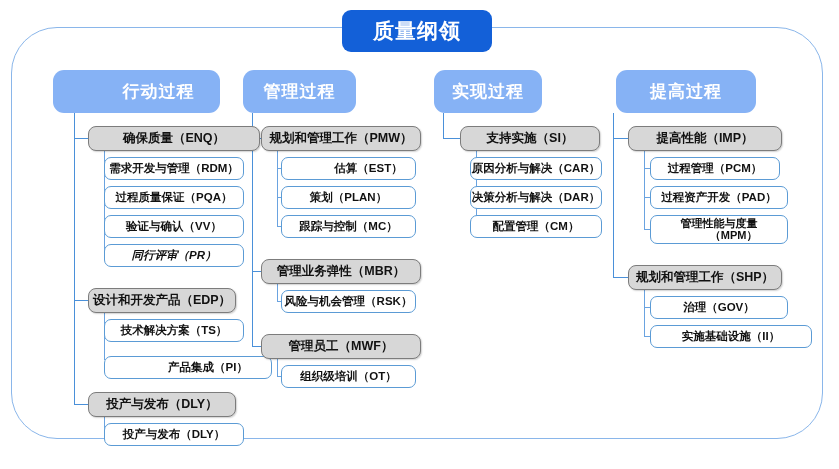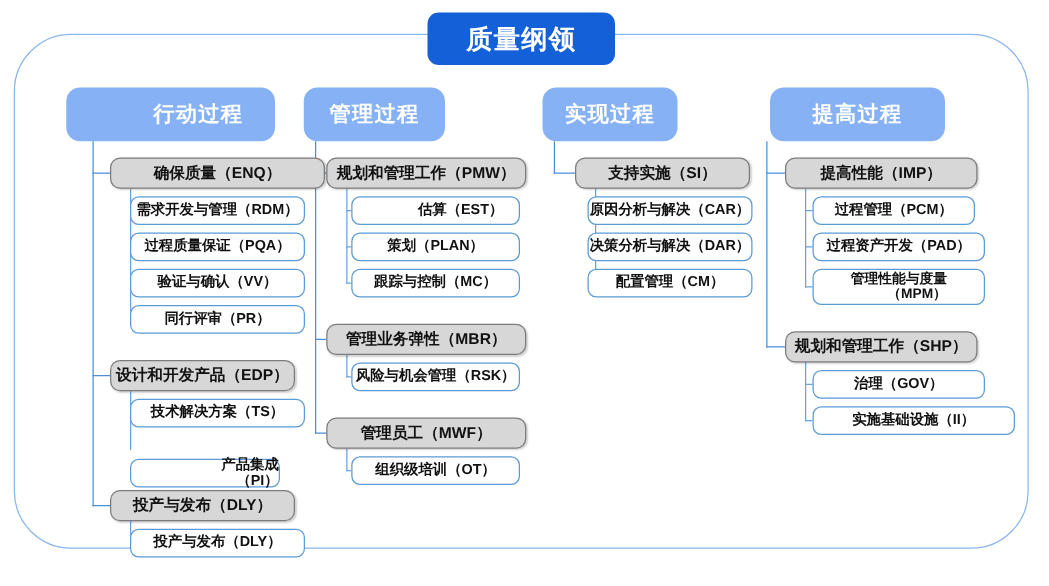--- a/index.html
+++ b/index.html
@@ -135,28 +135,28 @@
       <div class="cat-header" style="left: 53px; top: 70px; width: 123px; padding-left: 44px;">行动过程</div>
       <div class="conn h trunk" style="left: 74px; top: 137.8px; width: 14px;"></div>
       <div class="group-box" style="left: 88px; top: 114px; width: 172px; margin-top: 12px;">确保质量（ENQ）</div>
       <div class="conn h" style="left: 104px; top: 167.8px; width: 0px;"></div>
       <div class="leaf-box" style="left: 104px; top: 157px; width: 140px;">需求开发与管理（RDM）</div>
       <div class="conn h" style="left: 104px; top: 196.8px; width: 0px;"></div>
       <div class="leaf-box" style="left: 104px; top: 186px; width: 140px;">过程质量保证（PQA）</div>
       <div class="conn h" style="left: 104px; top: 225.8px; width: 0px;"></div>
       <div class="leaf-box" style="left: 104px; top: 215px; width: 140px;">验证与确认（VV）</div>
       <div class="conn h" style="left: 104px; top: 254.8px; width: 0px;"></div>
-      <div class="leaf-box" style="left: 104px; top: 244px; width: 140px;">同行评审（PR）</div>
+      <div class="leaf-box" style="left: 104px; top: 244px; width: 140px; font-style: italic;">同行评审（PR）</div>
       <div class="conn v" style="left: 104px; top: 151px; height: 104.5px;"></div>
       <div class="conn h trunk" style="left: 74px; top: 299.8px; width: 14px;"></div>
       <div class="group-box" style="left: 88px; top: 288px; width: 148px; text-align: right;">设计和开发产品（EDP）</div>
       <div class="conn h" style="left: 104px; top: 329.8px; width: 0px;"></div>
       <div class="leaf-box" style="left: 104px; top: 319px; width: 140px;">技术解决方案（TS）</div>
       <div class="conn h" style="left: 104px; top: 358.8px; width: 0px;"></div>
-      <div class="leaf-box" style="left: 104px; top: 367px; width: 120px; padding-left: 40px;">产品集成（PI）</div>
+      <div class="leaf-box" style="left: 104px; top: 356px; width: 168px; padding-left: 40px;">产品集成（PI）</div>
       <div class="conn v" style="left: 104px; top: 313px; height: 46.5px;"></div>
       <div class="conn h trunk" style="left: 74px; top: 403.8px; width: 14px;"></div>
       <div class="group-box" style="left: 88px; top: 392px; width: 148px;">投产与发布（DLY）</div>
       <div class="conn h" style="left: 104px; top: 433.8px; width: 0px;"></div>
       <div class="leaf-box" style="left: 104px; top: 423px; width: 140px;">投产与发布（DLY）</div>
       <div class="conn v" style="left: 104px; top: 417px; height: 17.5px;"></div>
       <div class="conn v trunk" style="left: 74px; top: 113px; height: 291.5px;"></div>
       <div class="cat-header" style="left: 243px; top: 70px; width: 113px;">管理过程</div>
       <div class="conn h trunk" style="left: 252px; top: 137.8px; width: 9px;"></div>
       <div class="group-box" style="left: 261px; top: 126px; width: 160px;">规划和管理工作（PMW）</div>

